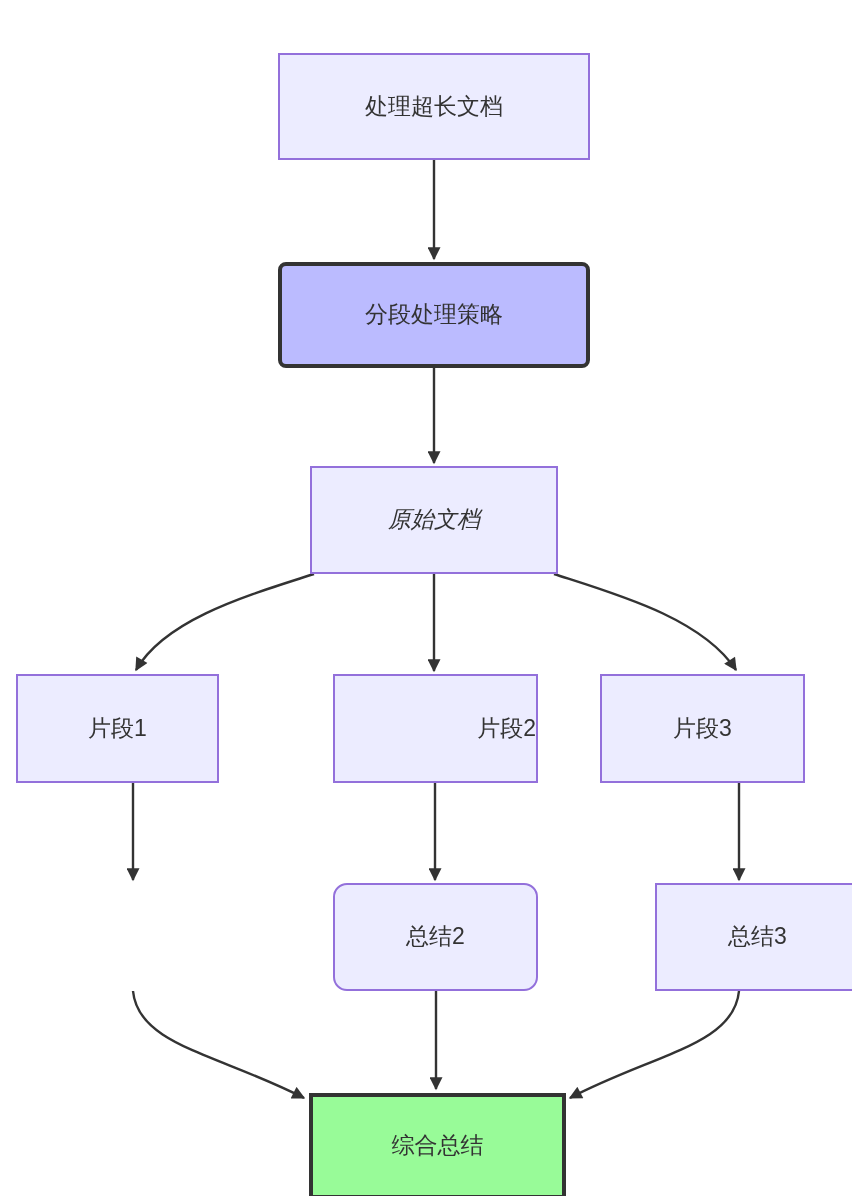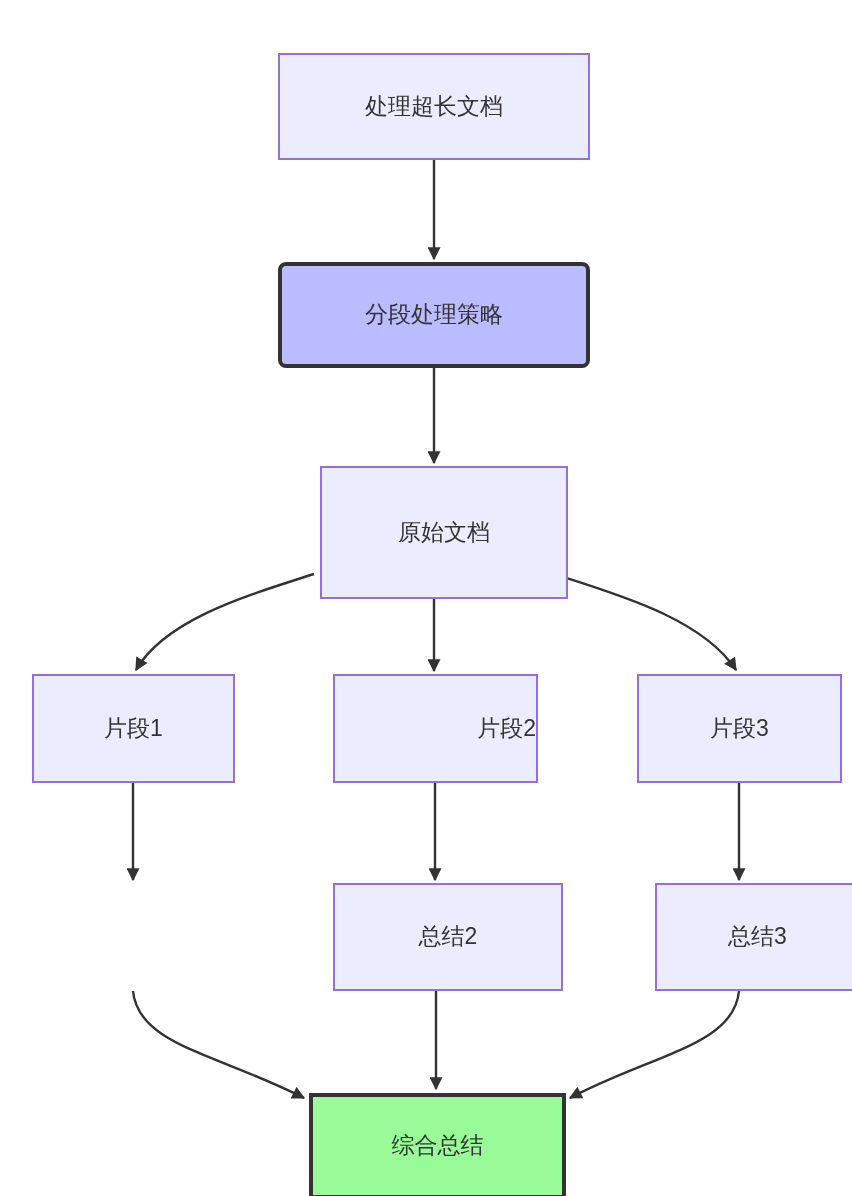--- a/index.html
+++ b/index.html
@@ -45,26 +45,26 @@
     background: #BBBBFF;
     border: 4px solid #333333;
   }
   .node.final {
     background: #98FB98;
     border: 4px solid #333333;
   }
   
   #n-process  { left: 278px; top: 33px;   width: 312px; height: 107px; }
   #n-strategy { left: 278px; top: 242px;  width: 312px; height: 106px; border-radius: 8px; }
-  #n-original { left: 320px; top: 446px;  width: 248px; height: 133px; }
-  #n-frag1    { left: 32px;  top: 654px;  width: 203px; height: 109px; }
+  #n-original { left: 310px; top: 446px;  width: 248px; height: 108px; font-style: italic; }
+  #n-frag1    { left: 16px;  top: 654px;  width: 203px; height: 109px; }
   #n-frag2    { left: 333px; top: 654px;  width: 205px; height: 109px; justify-content: flex-end; }
-  #n-frag3    { left: 637px; top: 654px;  width: 205px; height: 109px; }
+  #n-frag3    { left: 600px; top: 654px;  width: 205px; height: 109px; }
   #n-sum1     { left: 32px;  top: 863px;  width: 203px; height: 108px; }
-  #n-sum2     { left: 333px; top: 863px;  width: 230px; height: 108px; }
+  #n-sum2     { left: 333px; top: 863px;  width: 205px; height: 108px; border-radius: 14px; }
   #n-sum3     { left: 655px; top: 863px;  width: 205px; height: 108px; }
   #n-final    { left: 309px; top: 1073px; width: 257px; height: 106px; }
 </style>
 </head>
 <body>
 
 <div id="canvas">
 
   <svg id="edge-layer" viewBox="0 0 852 1196" xmlns="http://www.w3.org/2000/svg">
     <defs>

